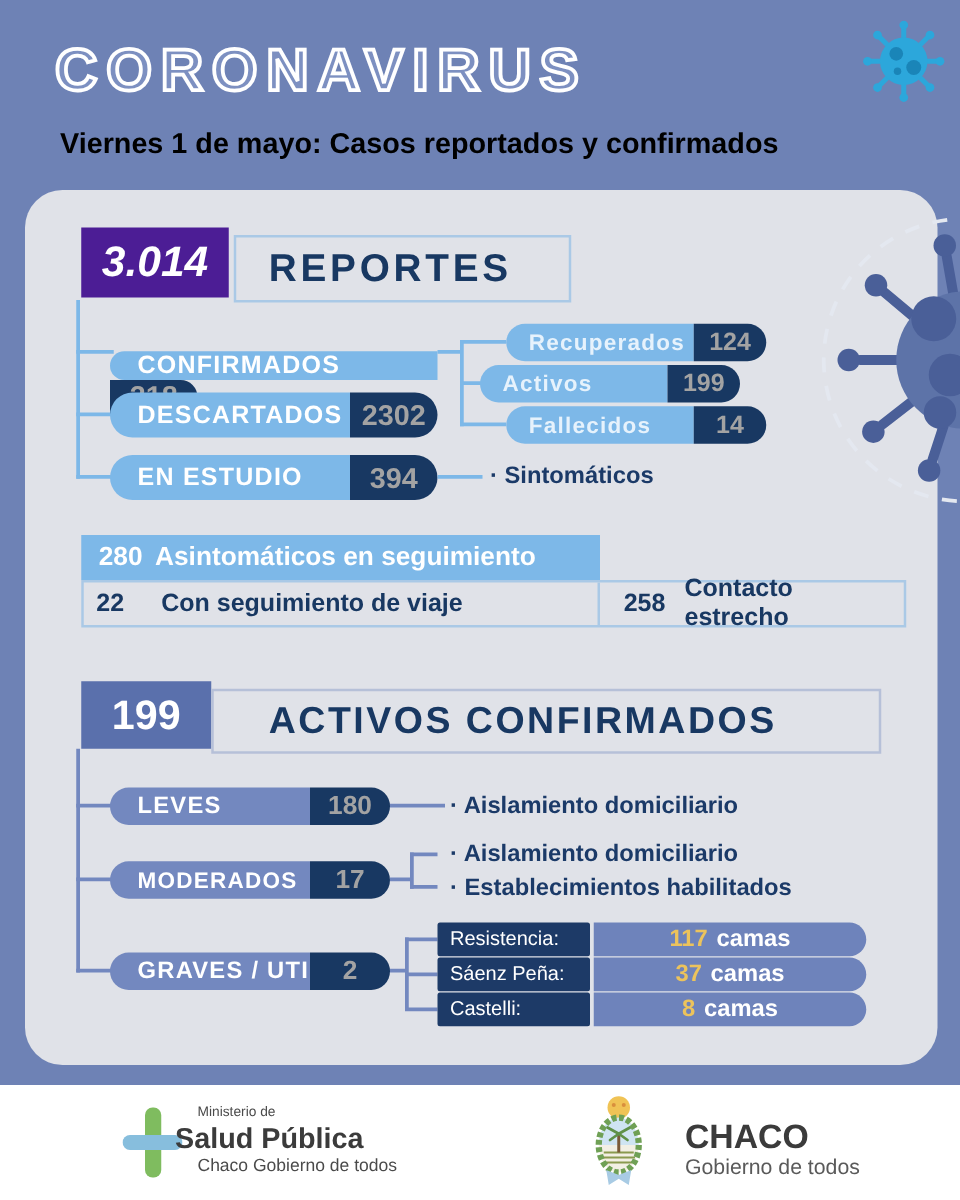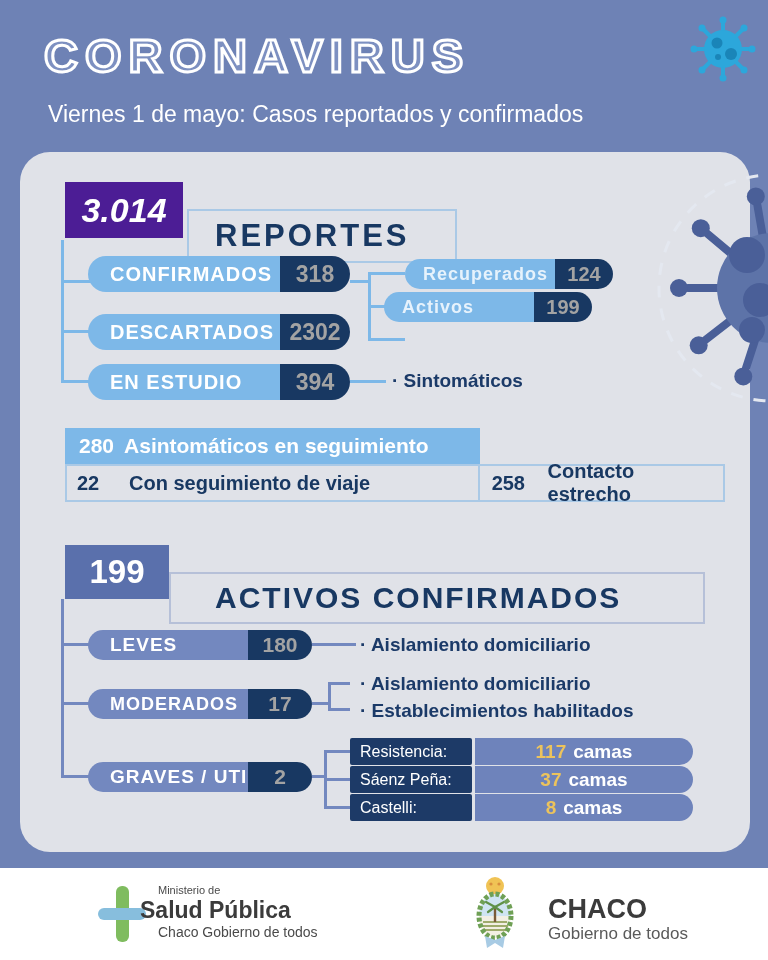--- a/index.html
+++ b/index.html
@@ -8,28 +8,28 @@
     background:#6e82b5; overflow:hidden;
     font-family:"Liberation Sans", sans-serif;
   }
   .abs { position:absolute; }
 
   
   #main-title {
     left:44px; top:28px; font-size:47px; font-weight:bold; letter-spacing:7px;
     color:#7d90c1; -webkit-text-stroke:3px #ffffff; white-space:nowrap;
   }
-  #subtitle { left:48px; top:101px; font-size:23px; font-weight:normal; color:#ffffff; white-space:nowrap; }
+  #subtitle { left:48px; top:101px; font-size:23px; font-weight:bold; color:#000000; white-space:nowrap; }
 
   
   #panel { left:20px; top:152px; width:730px; height:700px; background:#e0e2e8; border-radius:30px; }
 
   
   .hdr-total { color:#ffffff; font-weight:bold; display:flex; align-items:center; justify-content:center; }
-  .hdr-box { border:2px solid #aac9e6; color:#183862; font-weight:bold; display:flex; align-items:center;margin-top:21px; }
+  .hdr-box { border:2px solid #aac9e6; color:#183862; font-weight:bold; display:flex; align-items:center; }
 
   
   .pill { display:flex; }
   .pill-light {
     flex:1; background:#7db8e8; border-radius:18px 0 0 18px;
     color:#ffffff; font-weight:bold; display:flex; align-items:center;
     padding-left:22px; letter-spacing:1px;
   }
   .pill-navy {
     background:#183862; border-radius:0 18px 18px 0;
@@ -120,21 +120,21 @@
   </svg>
 
   <div class="abs hdr-total" style="left:65px; top:182px; width:118px; height:56px; background:#4c1d95; font-size:34px;font-style:italic;">3.014</div>
   <div class="abs hdr-box" style="left:187px; top:188px; width:240px; height:50px; font-size:31px; letter-spacing:3px; padding-left:26px;">REPORTES</div>
 
   <div class="abs line" style="left:61px; top:240px; width:3px; height:143px;"></div>
   <div class="abs line" style="left:61px; top:280px; width:30px; height:3px;"></div>
   <div class="abs line" style="left:61px; top:330px; width:30px; height:3px;"></div>
   <div class="abs line" style="left:61px; top:380px; width:30px; height:3px;"></div>
 
-  <div class="abs pill" style="left:88px; top:256px; width:262px; height:36px;">
+  <div class="abs pill" style="left:88px; top:281px; width:262px; height:36px;flex-direction:column;">
     <div class="pill-light" style="font-size:20px;">CONFIRMADOS</div>
     <div class="pill-navy" style="width:70px; font-size:23px;">318</div>
   </div>
   <div class="abs pill" style="left:88px; top:314px; width:262px; height:36px;">
     <div class="pill-light" style="font-size:20px;">DESCARTADOS</div>
     <div class="pill-navy" style="width:70px; font-size:23px;">2302</div>
   </div>
   <div class="abs pill" style="left:88px; top:364px; width:262px; height:36px;">
     <div class="pill-light" style="font-size:20px;">EN ESTUDIO</div>
     <div class="pill-navy" style="width:70px; font-size:23px;">394</div>
@@ -147,35 +147,39 @@
   <div class="abs line" style="left:368px; top:338px; width:37px; height:3px;"></div>
 
   <div class="abs pill" style="left:405px; top:259px; width:208px; height:30px;">
     <div class="pill-light" style="font-size:18px; padding-left:18px; border-radius:15px 0 0 15px; color:#e6f2fc; font-weight:600;">Recuperados</div>
     <div class="pill-navy" style="width:58px; font-size:20px; border-radius:0 15px 15px 0;">124</div>
   </div>
   <div class="abs pill" style="left:384px; top:292px; width:208px; height:30px;justify-content:center;">
     <div class="pill-light" style="font-size:18px; padding-left:18px; border-radius:15px 0 0 15px; color:#e6f2fc; font-weight:600;">Activos</div>
     <div class="pill-navy" style="width:58px; font-size:20px; border-radius:0 15px 15px 0;">199</div>
   </div>
+  <div class="abs pill" style="left:405px; top:325px; width:208px; height:30px;">
+    <div class="pill-light" style="font-size:18px; padding-left:18px; border-radius:15px 0 0 15px; color:#e6f2fc; font-weight:600;">Fallecidos</div>
+    <div class="pill-navy" style="width:58px; font-size:20px; border-radius:0 15px 15px 0;">14</div>
+  </div>
 
   <div class="abs line" style="left:350px; top:380px; width:36px; height:3px;"></div>
   <div class="abs note" style="left:392px; top:370px; font-size:19px;">· Sintomáticos</div>
 
   <div class="abs" id="seg-band" style="left:65px; top:428px; width:415px; height:36px; font-size:21px;">
     <span style="padding-left:14px;">280</span>
     <span style="padding-left:10px;">Asintomáticos en seguimiento</span>
   </div>
   <div class="abs" id="seg-row" style="left:65px; top:464px; width:656px; height:34px; font-size:20px;">
     <div class="seg-cell" style="width:411px; border-right:2px solid #aac9e6;">
       <span style="padding-left:10px; width:52px;">22</span>
       <span>Con seguimiento de viaje</span>
     </div>
     <div class="seg-cell">
-      <span style="padding-left:12px; width:48px;">258</span>
+      <span style="padding-left:12px; width:48px;text-align:center;">258</span>
       <span style="padding-left:8px;">Contacto estrecho</span>
     </div>
   </div>
 
   <div class="abs hdr-total" style="left:65px; top:545px; width:104px; height:54px; background:#5a70ac; font-size:33px;">199</div>
   <div class="abs hdr-box" style="left:169px; top:551px; width:488px; height:48px; font-size:30px; letter-spacing:2px; padding-left:44px; border-color:#b6c0d8;">ACTIVOS CONFIRMADOS</div>
 
   <div class="abs line2" style="left:61px; top:599px; width:3px; height:179px;"></div>
   <div class="abs line2" style="left:61px; top:643px; width:30px; height:3px;"></div>
   <div class="abs line2" style="left:61px; top:702px; width:30px; height:3px;"></div>

